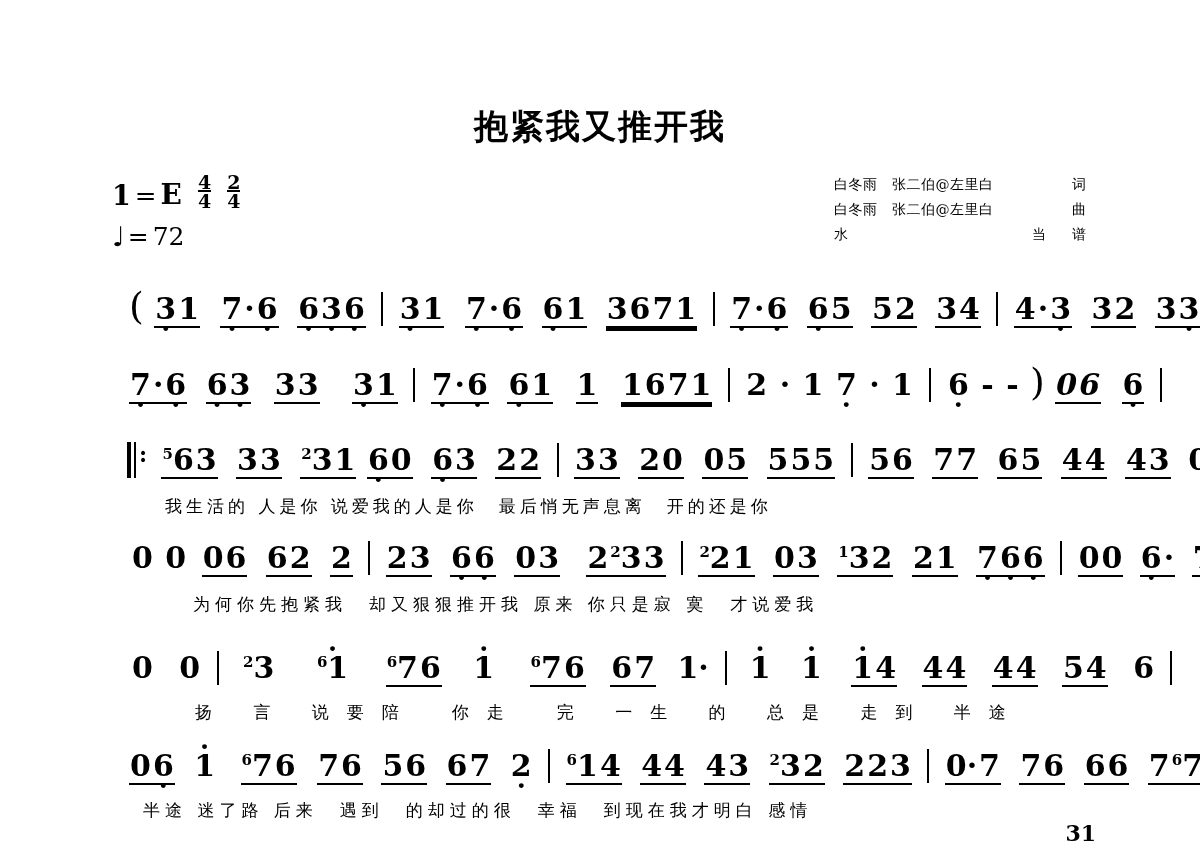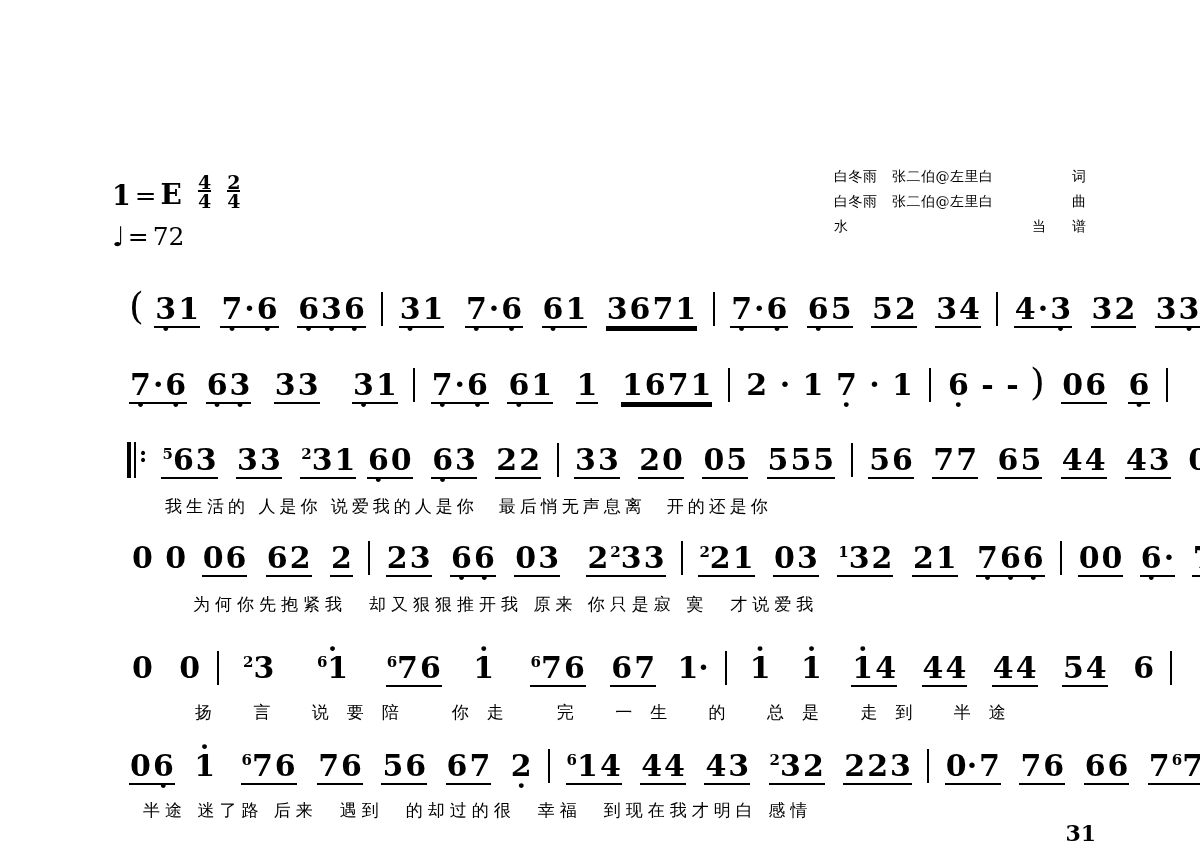--- a/index.html
+++ b/index.html
@@ -22,21 +22,21 @@
     font-size:34px;
     letter-spacing:2px;
   }
   .singer {
     position:absolute; top:196px; left:0; width:1200px;
     text-align:center;
     font-family:"DejaVu Serif", serif;
     font-size:16px;
   }
   .credits {
-    position:absolute; top:164px; right:108px;
+    position:absolute; top:172px; right:108px;
     font-family:"DejaVu Serif", serif;
     font-size:14px;
     line-height:25px;
     text-align:left;
     white-space:nowrap;
   }
   .credits .row { display:flex; width:258px; justify-content:space-between; }
   .credits .row span.names { letter-spacing:0.5px; }
   .credits .row span.role { letter-spacing:6px; }
 
@@ -108,20 +108,21 @@
   .pagenum {
     position:absolute; right:104px; bottom:4px;
     font-family:"DejaVu Serif", serif; font-size:22px; font-weight:bold;
   }
 </style>
 </head>
 <body>
 
 <div class="sheet">
 
+  <div class="title">抱紧我又推开我</div>
 
 
   <div class="credits">
     <div class="row">
       <span class="names">白冬雨　张二伯@左里白</span>
       <span class="role">词</span>
     </div>
     <div class="row">
       <span class="names">白冬雨　张二伯@左里白</span>
       <span class="role">曲</span>
@@ -237,21 +238,21 @@
       <span class="n">·</span>
       <span class="n">1</span>
       <span class="n dotD">7</span>
       <span class="n">·</span>
       <span class="n">1</span>
       <span class="bar"></span>
       <span class="n dotD">6</span>
       <span class="n">-</span>
       <span class="n">-</span>
       <span class="paren">)</span>
-      <span class="grp b1" style="margin-left:6px;">
+      <span class="grp b1" style="font-style:italic;">
         <span class="n">0</span><span class="n">6</span>
       </span>
       <span class="grp b1" style="margin-left:10px;">
         <span class="n dotD">6</span>
       </span>
       <span class="bar"></span>
     </div>
   </div>
 
   <div class="row-music" style="top:442px;">

